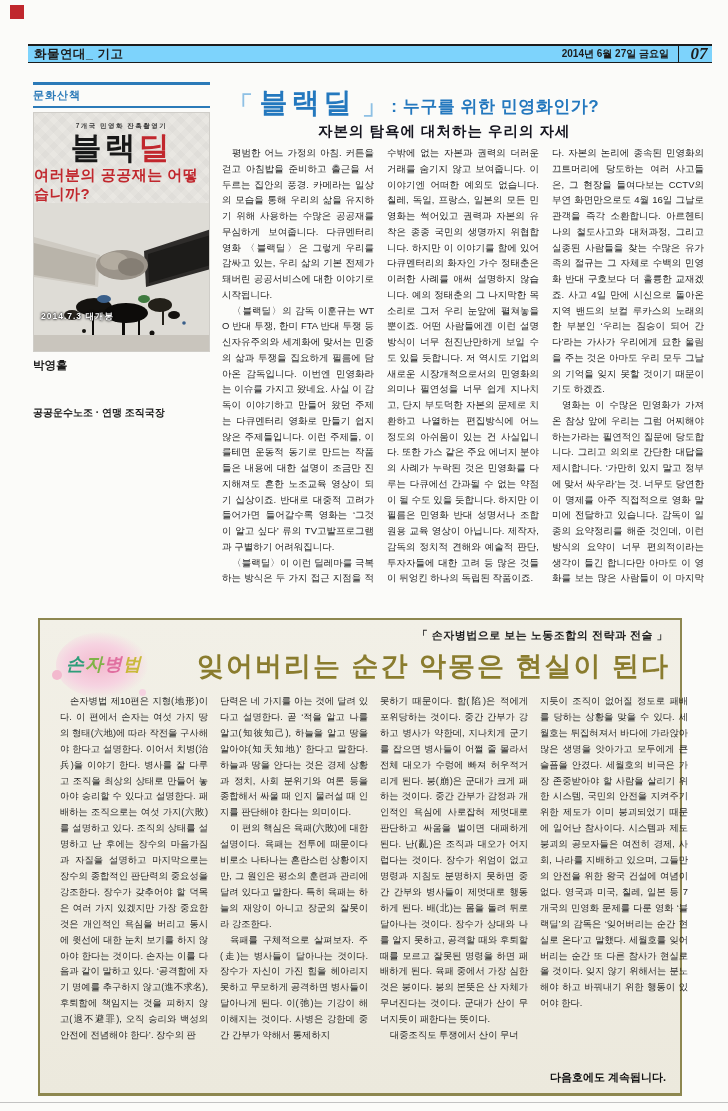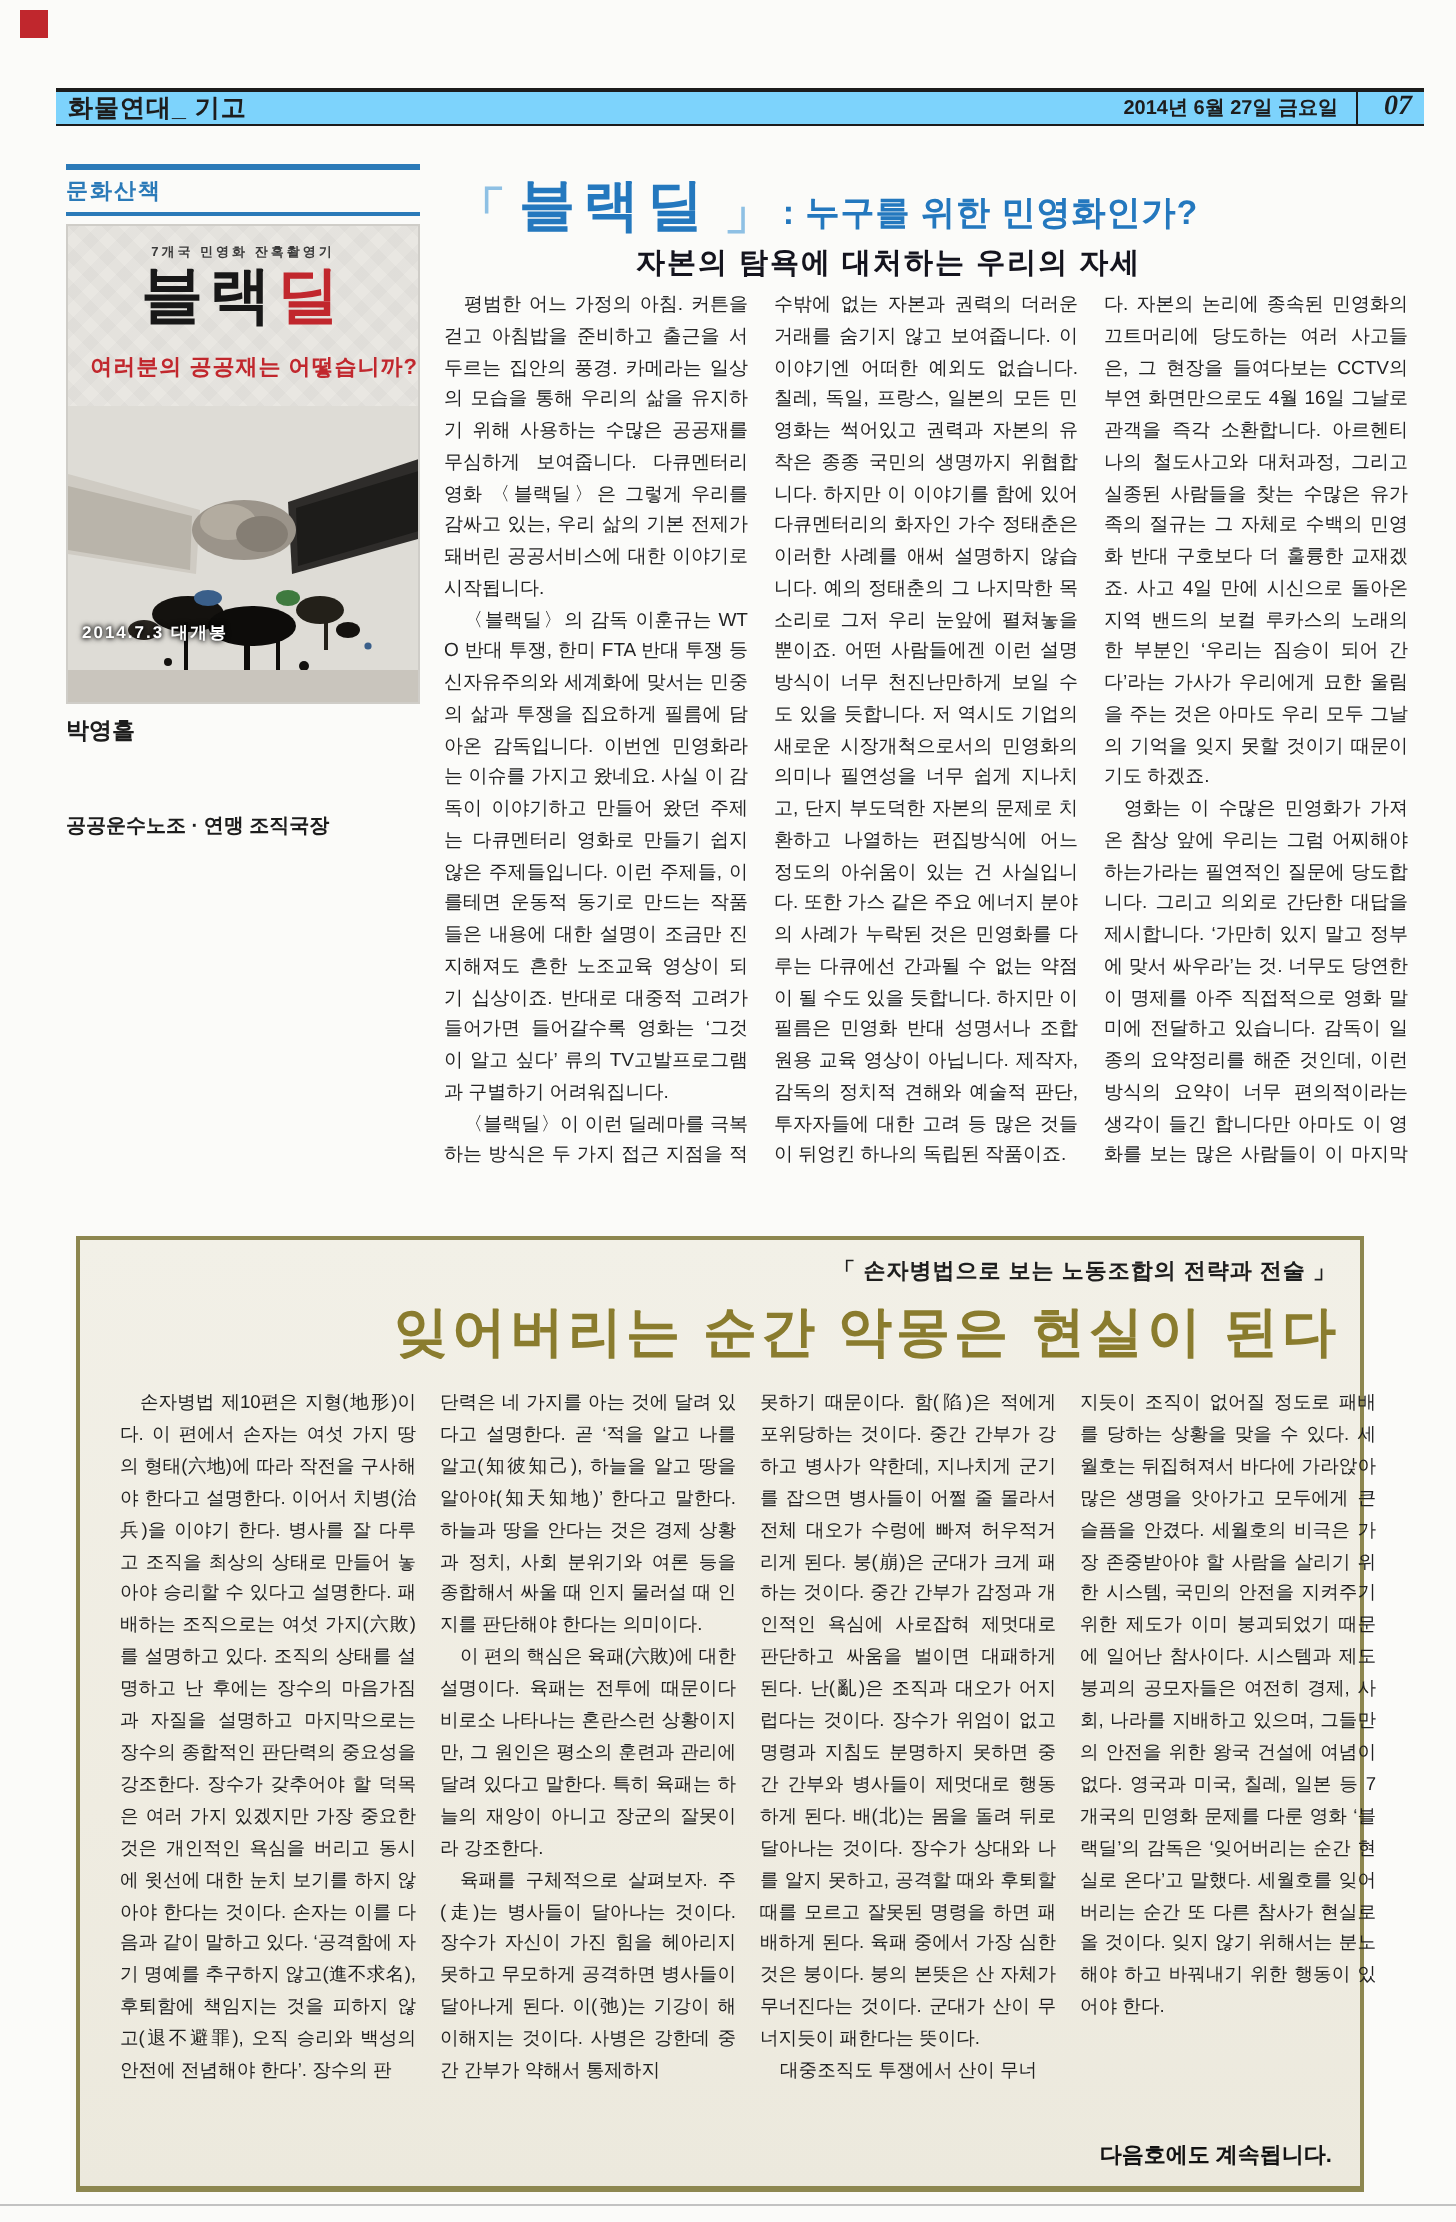--- a/index.html
+++ b/index.html
@@ -18,40 +18,40 @@
   .masthead {
     position:absolute; left:28px; top:44px; width:684px; height:19px;
     border-top:2px solid #1c1c1c; border-bottom:1px solid #1c1c1c;
     display:flex; align-items:center; background:#7dd3fc;
   }
   .masthead .sec { font-size:12.5px; font-weight:bold; letter-spacing:0.5px; padding-left:6px; flex:1; }
   .masthead .date { font-size:10px; font-weight:bold; }
   .masthead .vline { width:1px; height:18px; background:#1c1c1c; margin:0 7px 0 9px; }
   .masthead .pnum {
     font-family:"Liberation Serif","DejaVu Serif",serif;
-    font-style:italic; font-size:14px; font-weight:bold; width:26px; text-align:center;
+    font-style:italic; font-size:17px; font-weight:bold; width:26px; text-align:center;
   }
 
   
   .side-rule1 { position:absolute; left:33px; top:82px; width:177px; height:3px; background:#2b7ab8; }
   .side-cat   { position:absolute; left:33px; top:88px; font-size:11px; font-weight:bold; color:#2b7ab8; letter-spacing:1px; }
   .side-rule2 { position:absolute; left:33px; top:106px; width:177px; height:2px; background:#2b7ab8; }
 
   .poster {
     position:absolute; left:33px; top:112px; width:177px; height:240px;
     background:
       repeating-linear-gradient(45deg, rgba(0,0,0,0.025) 0 6px, rgba(0,0,0,0) 6px 12px),
       repeating-linear-gradient(-45deg, rgba(0,0,0,0.02) 0 6px, rgba(0,0,0,0) 6px 12px),
       #e9e7e2;
     border:1px solid #cfcdc8; overflow:hidden;
   }
   .poster-tag-top { margin-top:9px; text-align:center; font-size:6.5px; color:#3a3a3a; letter-spacing:1.5px; font-weight:bold; }
   .poster-title { text-align:center; font-size:31px; font-weight:bold; letter-spacing:3px; line-height:32px; color:#181818; margin-top:1px; }
   .poster-title .red { color:#c1272d; }
-  .poster-tag-red { text-align:right; font-size:11px; font-weight:bold; color:#c1272d; margin-top:12px; letter-spacing:0.5px; }
+  .poster-tag-red { text-align:left; font-size:15px; font-weight:bold; color:#c1272d; margin-top:2px; letter-spacing:0.5px; }
   .poster-art { position:absolute; left:0; bottom:0; width:177px; height:148px; }
   .poster-release {
     position:absolute; left:7px; bottom:28px; color:#fff; font-size:8.5px; font-weight:bold;
     letter-spacing:1px; text-shadow:0 0 3px #000, 0 0 2px #000;
   }
   .author-name  { position:absolute; left:33px; top:358px; font-size:11.5px; font-weight:bold; }
   .author-title { position:absolute; left:33px; top:374px; font-size:10px;  font-weight:bold;margin-top:32px; }
 
   
   .art-title { position:absolute; left:228px; top:84px; white-space:nowrap; }
@@ -165,20 +165,26 @@
       <p class="para ind">〈블랙딜〉은 많은 부분에서 세월호 참사를 떠올리게 하는 작품이기도 합니</p>
     </div>
   <div class="col">
       <p class="para">다. 자본의 논리에 종속된 민영화의 끄트머리에 당도하는 여러 사고들은, 그 현장을 들여다보는 CCTV의 부연 화면만으로도 4월 16일 그날로 관객을 즉각 소환합니다. 아르헨티나의 철도사고와 대처과정, 그리고 실종된 사람들을 찾는 수많은 유가족의 절규는 그 자체로 수백의 민영화 반대 구호보다 더 훌륭한 교재겠죠. 사고 4일 만에 시신으로 돌아온 지역 밴드의 보컬 루카스의 노래의 한 부분인 ‘우리는 짐승이 되어 간다’라는 가사가 우리에게 묘한 울림을 주는 것은 아마도 우리 모두 그날의 기억을 잊지 못할 것이기 때문이기도 하겠죠.</p>
       <p class="para ind">영화는 이 수많은 민영화가 가져온 참상 앞에 우리는 그럼 어찌해야하는가라는 필연적인 질문에 당도합니다. 그리고 의외로 간단한 대답을 제시합니다. ‘가만히 있지 말고 정부에 맞서 싸우라’는 것. 너무도 당연한 이 명제를 아주 직접적으로 영화 말미에 전달하고 있습니다. 감독이 일종의 요약정리를 해준 것인데, 이런 방식의 요약이 너무 편의적이라는 생각이 들긴 합니다만 아마도 이 영화를 보는 많은 사람들이 이 마지막 선언에 공감할 것이라고 봅니다.</p>
     </div>
 </div>
 
 <div class="feature">
   <div class="kicker">「 손자병법으로 보는 노동조합의 전략과 전술 」</div>
+  <div class="logo">
+    <div class="splash"></div>
+    <div class="dot1"></div>
+    <div class="dot2"></div>
+    <div class="txt"><span class="c0">손</span><span class="c1">자</span><span class="c2">병</span><span class="c3">법</span></div>
+  </div>
   <div class="feature-title">잊어버리는 순간 악몽은 현실이 된다</div>
   <div class="feature-body">
     <div class="fcol">
         <p class="para ind">손자병법 제10편은 지형(地形)이다. 이 편에서 손자는 여섯 가지 땅의 형태(六地)에 따라 작전을 구사해야 한다고 설명한다. 이어서 치병(治兵)을 이야기 한다. 병사를 잘 다루고 조직을 최상의 상태로 만들어 놓아야 승리할 수 있다고 설명한다. 패배하는 조직으로는 여섯 가지(六敗)를 설명하고 있다. 조직의 상태를 설명하고 난 후에는 장수의 마음가짐과 자질을 설명하고 마지막으로는 장수의 종합적인 판단력의 중요성을 강조한다. 장수가 갖추어야 할 덕목은 여러 가지 있겠지만 가장 중요한 것은 개인적인 욕심을 버리고 동시에 윗선에 대한 눈치 보기를 하지 않아야 한다는 것이다. 손자는 이를 다음과 같이 말하고 있다. ‘공격함에 자기 명예를 추구하지 않고(進不求名), 후퇴함에 책임지는 것을 피하지 않고(退不避罪), 오직 승리와 백성의 안전에 전념해야 한다’. 장수의 판</p>
       </div>
     <div class="fcol">
         <p class="para">단력은 네 가지를 아는 것에 달려 있다고 설명한다. 곧 ‘적을 알고 나를 알고(知彼知己), 하늘을 알고 땅을 알아야(知天知地)’ 한다고 말한다. 하늘과 땅을 안다는 것은 경제 상황과 정치, 사회 분위기와 여론 등을 종합해서 싸울 때 인지 물러설 때 인지를 판단해야 한다는 의미이다.</p>
         <p class="para ind">이 편의 핵심은 육패(六敗)에 대한 설명이다. 육패는 전투에 때문이다 비로소 나타나는 혼란스런 상황이지만, 그 원인은 평소의 훈련과 관리에 달려 있다고 말한다. 특히 육패는 하늘의 재앙이 아니고 장군의 잘못이라 강조한다.</p>
         <p class="para ind">육패를 구체적으로 살펴보자. 주(走)는 병사들이 달아나는 것이다. 장수가 자신이 가진 힘을 헤아리지 못하고 무모하게 공격하면 병사들이 달아나게 된다. 이(弛)는 기강이 해이해지는 것이다. 사병은 강한데 중간 간부가 약해서 통제하지</p>
       </div>

